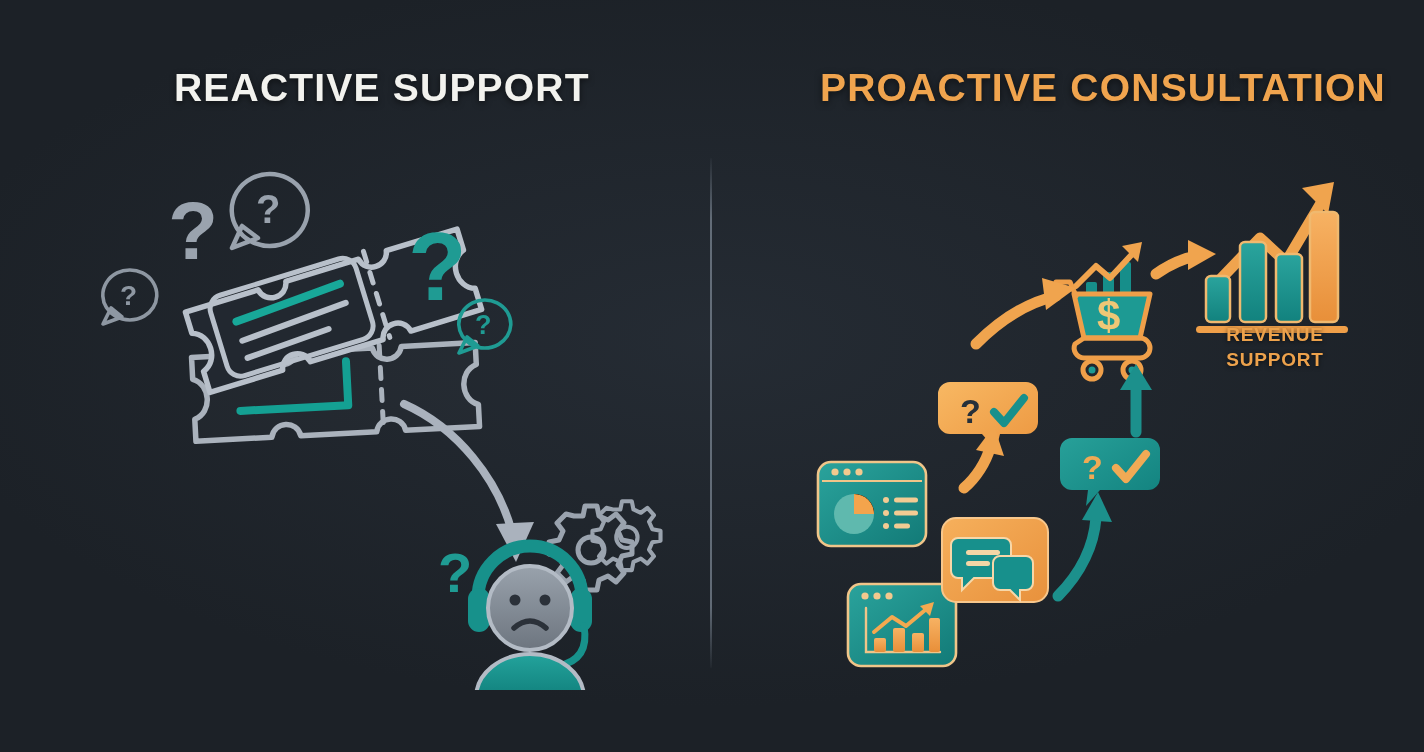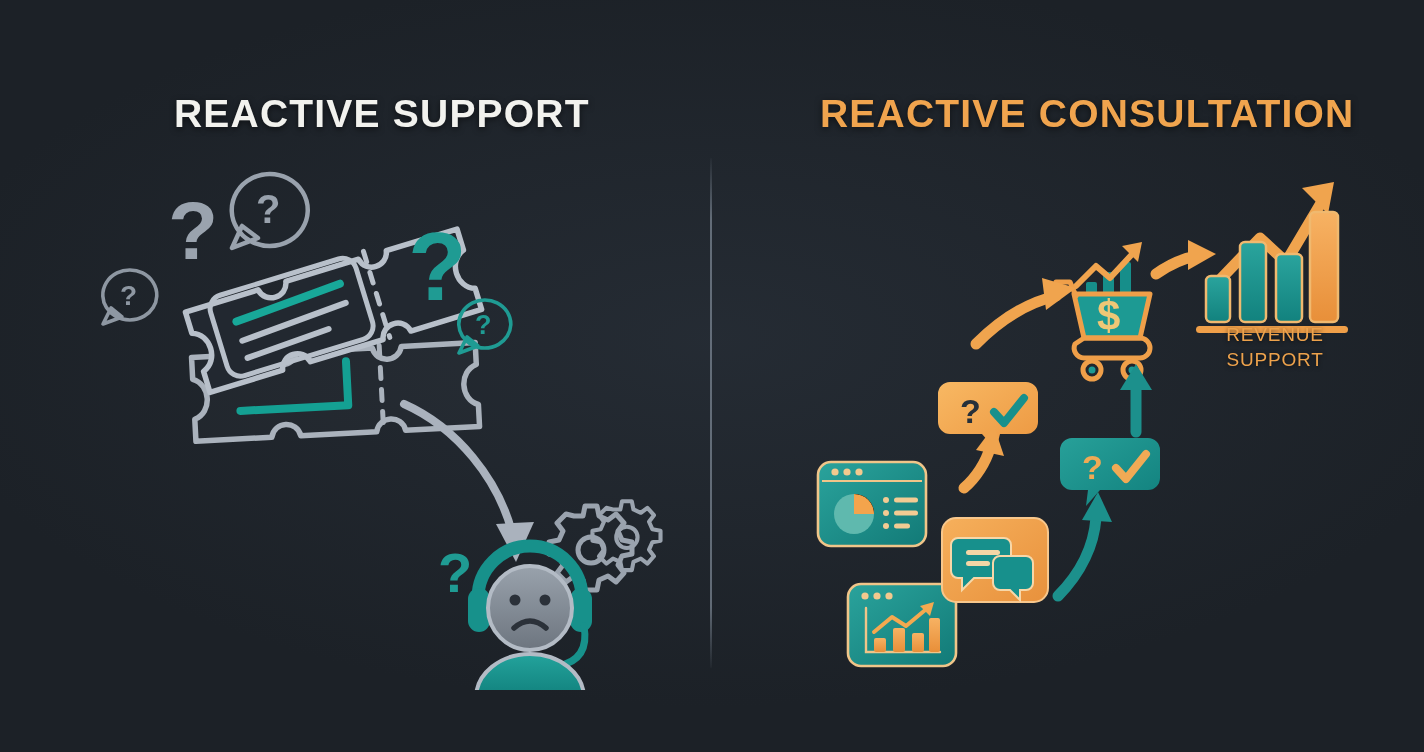--- a/index.html
+++ b/index.html
@@ -26,21 +26,20 @@
   }
 
   .panel-title {
     position: absolute;
     top: 68px;
     font-size: 39px;
     font-weight: bold;
     letter-spacing: 1.2px;
     white-space: nowrap;
     line-height: 1;
-    margin-top: 26px;
   }
   #title-left {
     left: 174px;
     color: #f2f2ee;
     text-shadow: 0 2px 6px rgba(0,0,0,0.55);
   }
   #title-right {
     left: 820px;
     color: #f0a44e;
     text-shadow: 0 2px 7px rgba(0,0,0,0.55);
@@ -62,35 +61,35 @@
   }
 
   #revenue-label {
     position: absolute;
     left: 1204px;
     top: 322px;
     width: 142px;
     text-align: center;
     color: #eda24c;
     font-size: 19px;
-    font-weight: normal;
+    font-weight: bold;
     letter-spacing: 0.8px;
     line-height: 25px;
     text-shadow: 0 1px 4px rgba(0,0,0,0.6);
   }
   #revenue-label span { display: block; }
 </style>
 </head>
 <body style="background: rgb(28, 33, 39);">
 
 <div id="canvas">
 
   <div class="panel-title" id="title-left">REACTIVE SUPPORT</div>
 
-  <div class="panel-title" id="title-right">REACTIVE CONSULTATION</div>
+  <div class="panel-title" id="title-right">PROACTIVE CONSULTATION</div>
 
   <div id="divider"></div>
 
   <svg class="art" id="left-art" style="left:60px; top:150px;" width="620" height="540" viewBox="0 0 620 540">
     <defs>
       <linearGradient id="gTealBody" x1="0" y1="0" x2="0" y2="1">
         <stop offset="0%" stop-color="#23a39c"></stop>
         <stop offset="100%" stop-color="#11807c"></stop>
       </linearGradient>
       <linearGradient id="gGrayFace" x1="0" y1="0" x2="0" y2="1">

